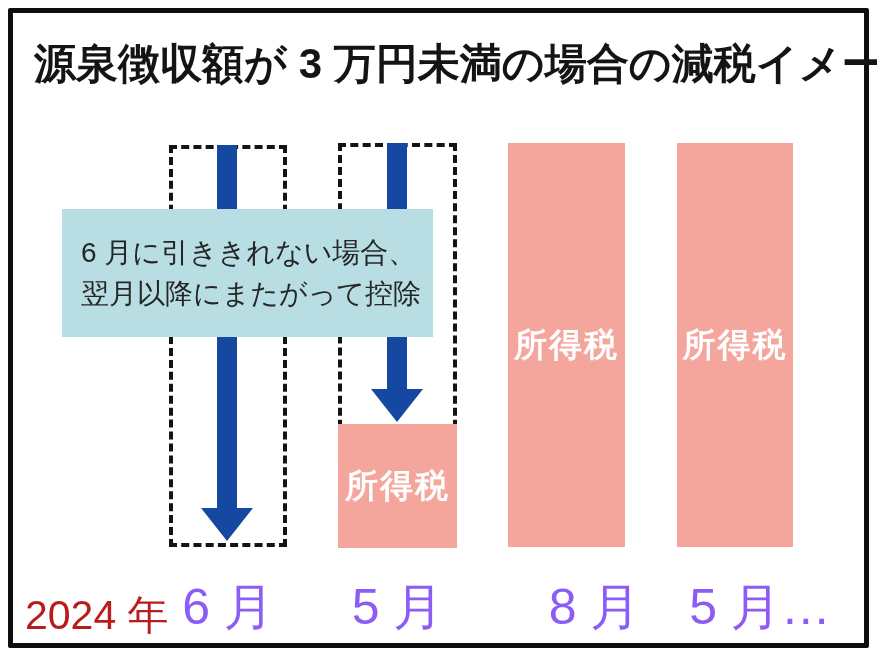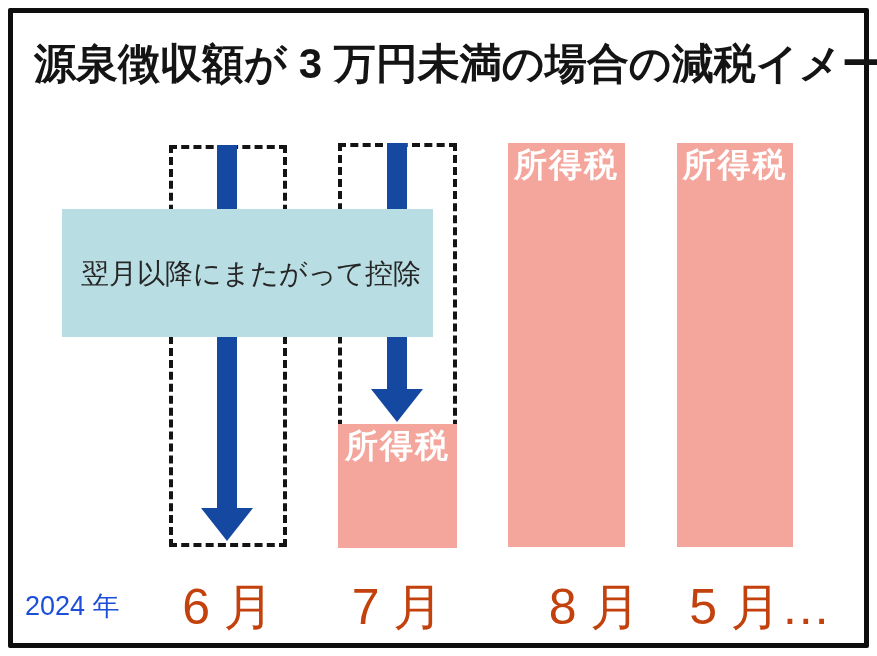--- a/index.html
+++ b/index.html
@@ -24,21 +24,21 @@
   }
 
   
   .dashed-box { position: absolute; border: 4px dashed #141414; background: transparent; z-index: 1; }
   .dashed-june { left: 169px; top: 145px; width: 118px; height: 402px; }
   .dashed-july { left: 338px; top: 143px; width: 119px; height: 405px; }
 
   
   .tax-bar {
     position: absolute; background: #f4a69d; z-index: 2;
-    display: flex; align-items: flex-start; justify-content: center;
+    display: flex; align-items: center; justify-content: center;
   }
   .bar-aug  { left: 508px; top: 143px; width: 117px; height: 404px; }
   .bar-sep  { left: 677px; top: 143px; width: 116px; height: 404px; }
   .bar-july { left: 338px; top: 424px; width: 119px; height: 124px; }
   .bar-label {
     color: #ffffff; font-size: 33px; font-weight: 600; letter-spacing: 2px;
     white-space: nowrap;
   }
 
   
@@ -64,25 +64,25 @@
     display: flex; flex-direction: column; justify-content: center;
     padding-left: 19px;
   }
   .callout .line {
     font-size: 28px; line-height: 41px; color: #262626; white-space: nowrap;
   }
 
   
   .year-label {
     position: absolute; left: 25px; top: 588px;
-    font-size: 27px; font-weight: 500; color: #1d4ed8; white-space: nowrap;
+    font-size: 41px; font-weight: 500; color: #b91c1c; white-space: nowrap;
   }
   .month-label {
     position: absolute; top: 574px;
-    font-size: 50px; font-weight: 500; color: #c2410c;
+    font-size: 50px; font-weight: 500; color: #8b5cf6;
     text-align: center; white-space: nowrap;
   }
   .m6 { left: 169px; width: 118px; }
   .m7 { left: 338px; width: 119px; }
   .m8 { left: 536px; width: 117px; }
   .m9 { left: 660px; width: 200px; }
 </style>
 </head>
 <body>
 
@@ -109,22 +109,23 @@
 
   <div class="tax-bar bar-aug">
     <span class="bar-label">所得税</span>
   </div>
 
   <div class="tax-bar bar-sep">
     <span class="bar-label">所得税</span>
   </div>
 
   <div class="callout">
+    <div class="line">6 月に引ききれない場合、</div>
     <div class="line">翌月以降にまたがって控除</div>
   </div>
 
   <div class="year-label">2024 年</div>
   <div class="month-label m6">6 月</div>
-  <div class="month-label m7">7 月</div>
+  <div class="month-label m7">5 月</div>
   <div class="month-label m8">8 月</div>
   <div class="month-label m9">5 月…</div>
 
 </div>
 
 </body></html>

